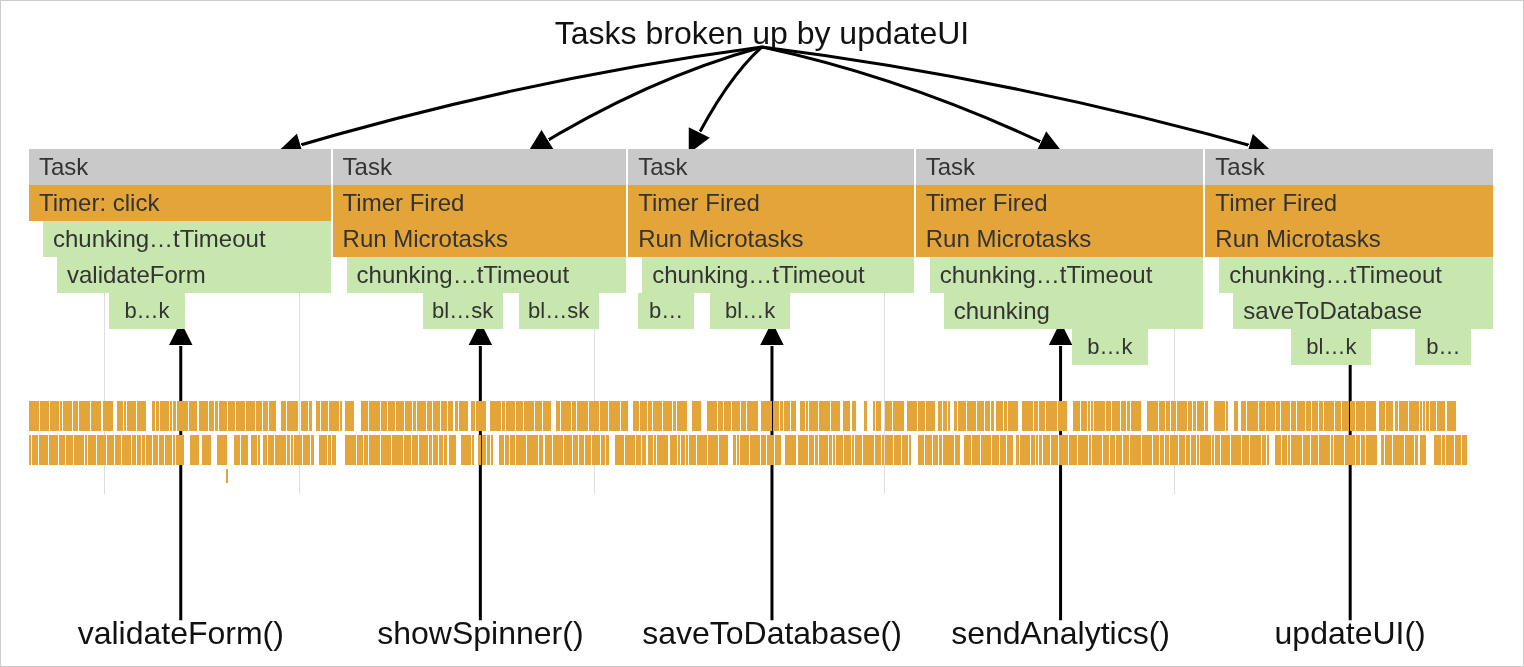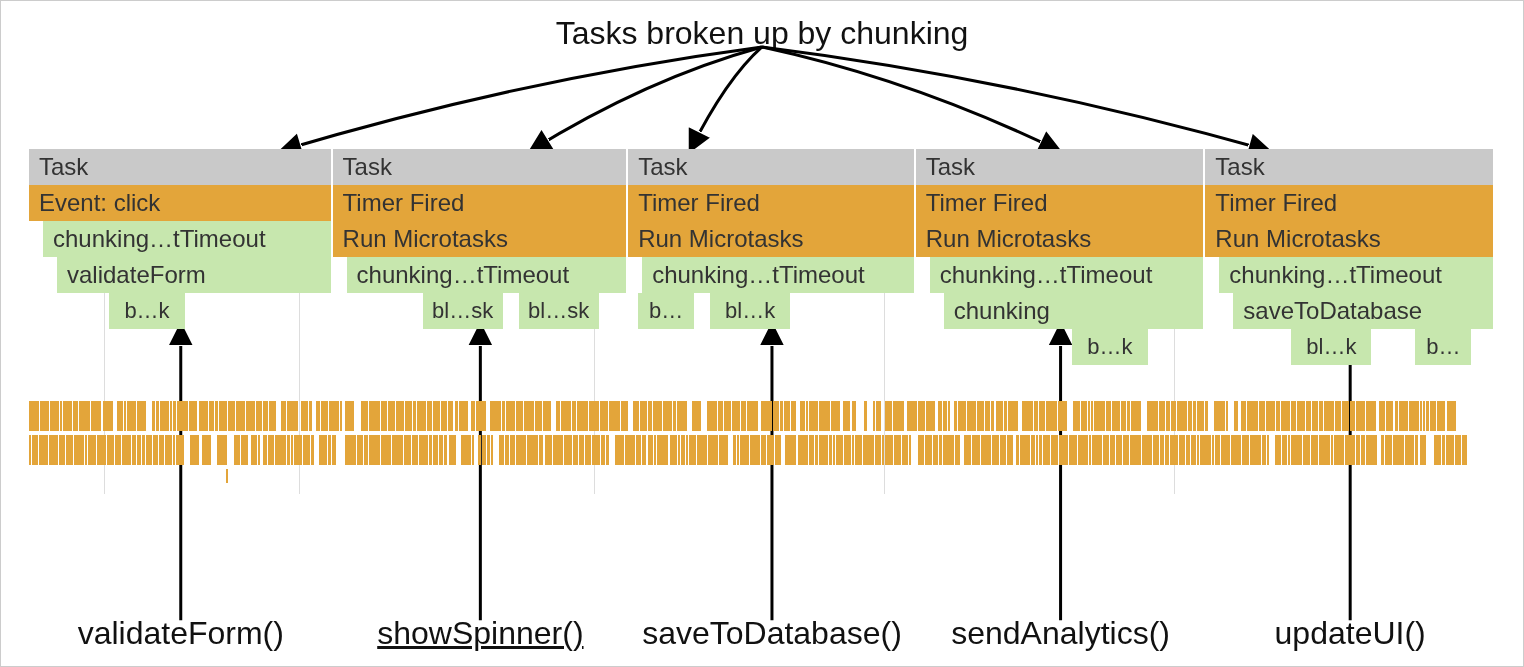--- a/index.html
+++ b/index.html
@@ -125,21 +125,21 @@
     position: absolute;
     inset: 0;
     pointer-events: none;
   }
 </style>
 </head>
 <body>
 
 <div class="canvas">
 
-  <div class="top-label">Tasks broken up by chunking</div>
+  <div class="top-label">Tasks broken up by updateUI</div>
 
   <svg class="arrows" viewBox="0 0 1524 667" preserveAspectRatio="none">
     <defs>
       <marker id="ah" viewBox="0 0 10 10" refX="8" refY="5" markerWidth="9" markerHeight="9" orient="auto-start-reverse">
         <path d="M 0 0 L 10 5 L 0 10 z" fill="#000" stroke="#fff" stroke-width="0.8"></path>
       </marker>
     </defs>
     <g id="top-arrows">
         <path d="M 762 46 Q 521 78 280 150" fill="none" stroke="#000" stroke-width="3" marker-end="url(#ah)"></path>
         <path d="M 762 46 Q 646 78 530 150" fill="none" stroke="#000" stroke-width="3" marker-end="url(#ah)"></path>
@@ -160,21 +160,21 @@
     <div class="grid-lines" id="grid-lines">
         <div class="vline" style="left: 75px;"></div>
         <div class="vline" style="left: 270px;"></div>
         <div class="vline" style="left: 565px;"></div>
         <div class="vline" style="left: 855px;"></div>
         <div class="vline" style="left: 1145px;"></div>
       </div>
     <div class="columns" id="columns">
         <div class="col" style="flex: 0 0 20.7084%;">
           <div class="row grey">Task</div>
-          <div class="row orange expand">Event: click</div>
+          <div class="row orange expand">Timer: click</div>
           <div class="row green indent1 indent1">chunking…tTimeout</div>
           <div class="row green indent2 indent2">validateForm</div>
           <div class="row" style="background: transparent; position: relative; padding: 0px; border-right: none; overflow: visible;">
             <div class="sub-block" style="position: absolute; left: 80px; width: 76px;">b…k</div>
           </div>
         </div>
         <div class="col" style="flex: 0 0 20.1635%;">
           <div class="row grey">Task</div>
           <div class="row orange expand">Timer Fired</div>
           <div class="row orange expand">Run Microtasks</div>
@@ -682,19 +682,19 @@
           <div style="width: 56px;"></div>
           <div style="width: 62px;"></div>
           <div style="width: 35px;"></div>
           <div style="width: 71px;"></div>
         </div>
       </div>
   </div>
 
   <div class="bottom-labels" id="bottom-labels">
       <div class="bottom-label" style="flex: 0 0 20.7084%;">validateForm()</div>
-      <div class="bottom-label" style="flex: 0 0 20.1635%; text-decoration: underline;">showSpinner()</div>
+      <div class="bottom-label" style="flex: 0 0 20.1635%;">showSpinner()</div>
       <div class="bottom-label" style="flex: 0 0 19.6185%;">saveToDatabase()</div>
       <div class="bottom-label" style="flex: 0 0 19.7548%;">sendAnalytics()</div>
       <div class="bottom-label" style="flex: 0 0 19.7548%;">updateUI()</div>
     </div>
 
 </div>
 
 </body></html>

